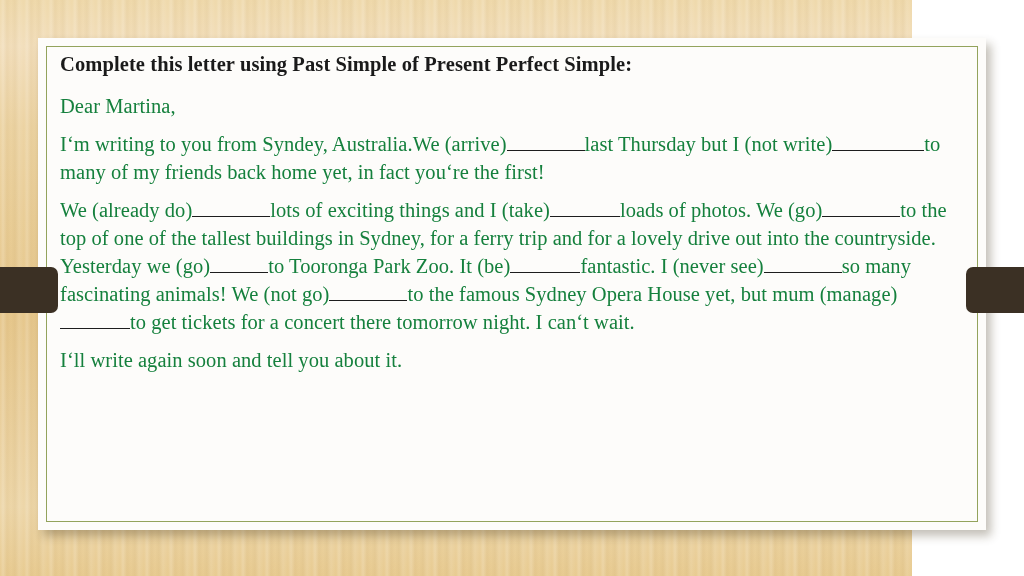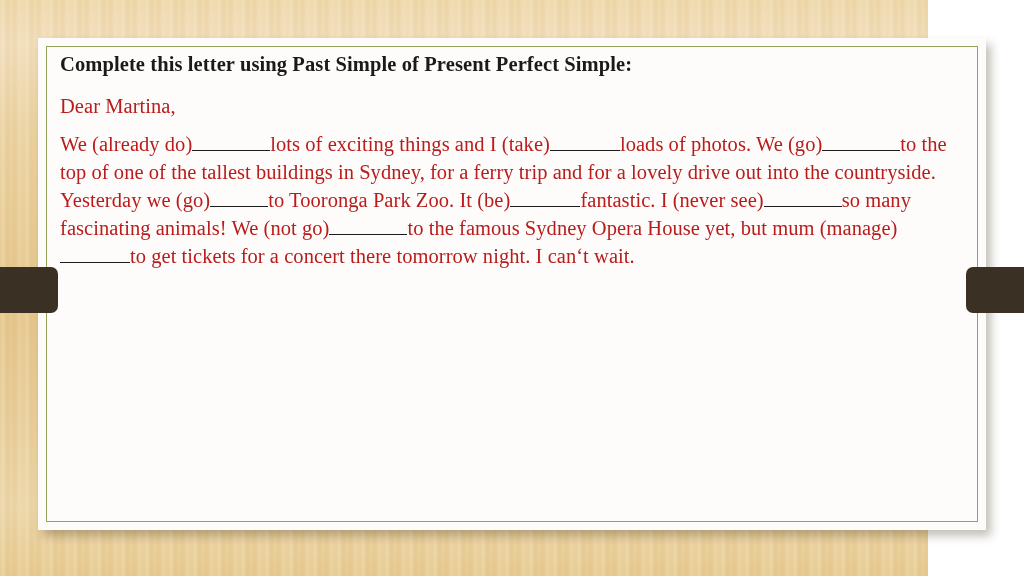--- a/index.html
+++ b/index.html
@@ -33,21 +33,20 @@
         180deg,
         #efd9ab 0%,
         #f2debb 8%,
         #ecd3a2 22%,
         #e9cd96 38%,
         #e6c78c 55%,
         #e9ce9a 72%,
         #edd6a8 88%,
         #e8cb91 100%
       );
-    padding-left: 16px;
   }
 
   
   #card {
     position: absolute;
     left: 38px;
     top: 38px;
     width: 948px;
     height: 492px;
     background: #fdfcfa;
@@ -73,21 +72,21 @@
   .heading {
     font-size: 20.5px;
     font-weight: bold;
     color: #1a1a1a;
     letter-spacing: 0.1px;
     margin: 0 0 14px 0;
     line-height: 1.26;
   }
   .para {
     font-size: 20.5px;
-    color: #b91c1c;
+    color: #15803d;
     margin: 0 0 10px 0;
     line-height: 1.37;
     letter-spacing: 0.05px;
   }
   .blank {
     display: inline-block;
     border-bottom: 1.4px solid #1d1d1d;
     vertical-align: baseline;
     height: 0.92em;
     margin: 0 0px;
@@ -122,21 +121,23 @@
 
 <div id="slide">
 
   <div id="card">
     <div id="card-inner-border"></div>
 
     <div id="content">
       <div class="heading">Complete this letter using Past Simple of Present Perfect Simple:</div>
       <div id="paragraphs">
           <div class="para"><span>Dear Martina,</span></div>
+          <div class="para"><span>I‘m writing to you from Syndey, Australia.We (arrive)</span><span class="blank b-lg"></span><span>last Thursday but I (not write)</span><span class="blank b-xl"></span><span>to many of my friends back home yet, in fact you‘re the first!</span></div>
           <div class="para"><span>We (already do)</span><span class="blank b-lg"></span><span>lots of exciting things and I (take)</span><span class="blank b-md"></span><span>loads of photos. We (go)</span><span class="blank b-lg"></span><span>to the top of one of the tallest buildings in Sydney, for a ferry trip and for a lovely drive out into the countryside. Yesterday we (go)</span><span class="blank b-sm"></span><span>to Tooronga Park Zoo. It (be)</span><span class="blank b-md"></span><span>fantastic. I (never see)</span><span class="blank b-lg"></span><span>so many fascinating animals! We (not go)</span><span class="blank b-lg"></span><span>to the famous Sydney Opera House yet, but mum (manage)</span><span class="blank b-md"></span><span>to get tickets for a concert there tomorrow night. I can‘t wait.</span></div>
+          <div class="para"><span>I‘ll write again soon and tell you about it.</span></div>
         </div>
     </div>
   </div>
 
   <div class="dark-bar" id="dark-bar-left"></div>
   <div class="dark-bar" id="dark-bar-right"></div>
 
 </div>
 
 </body></html>

